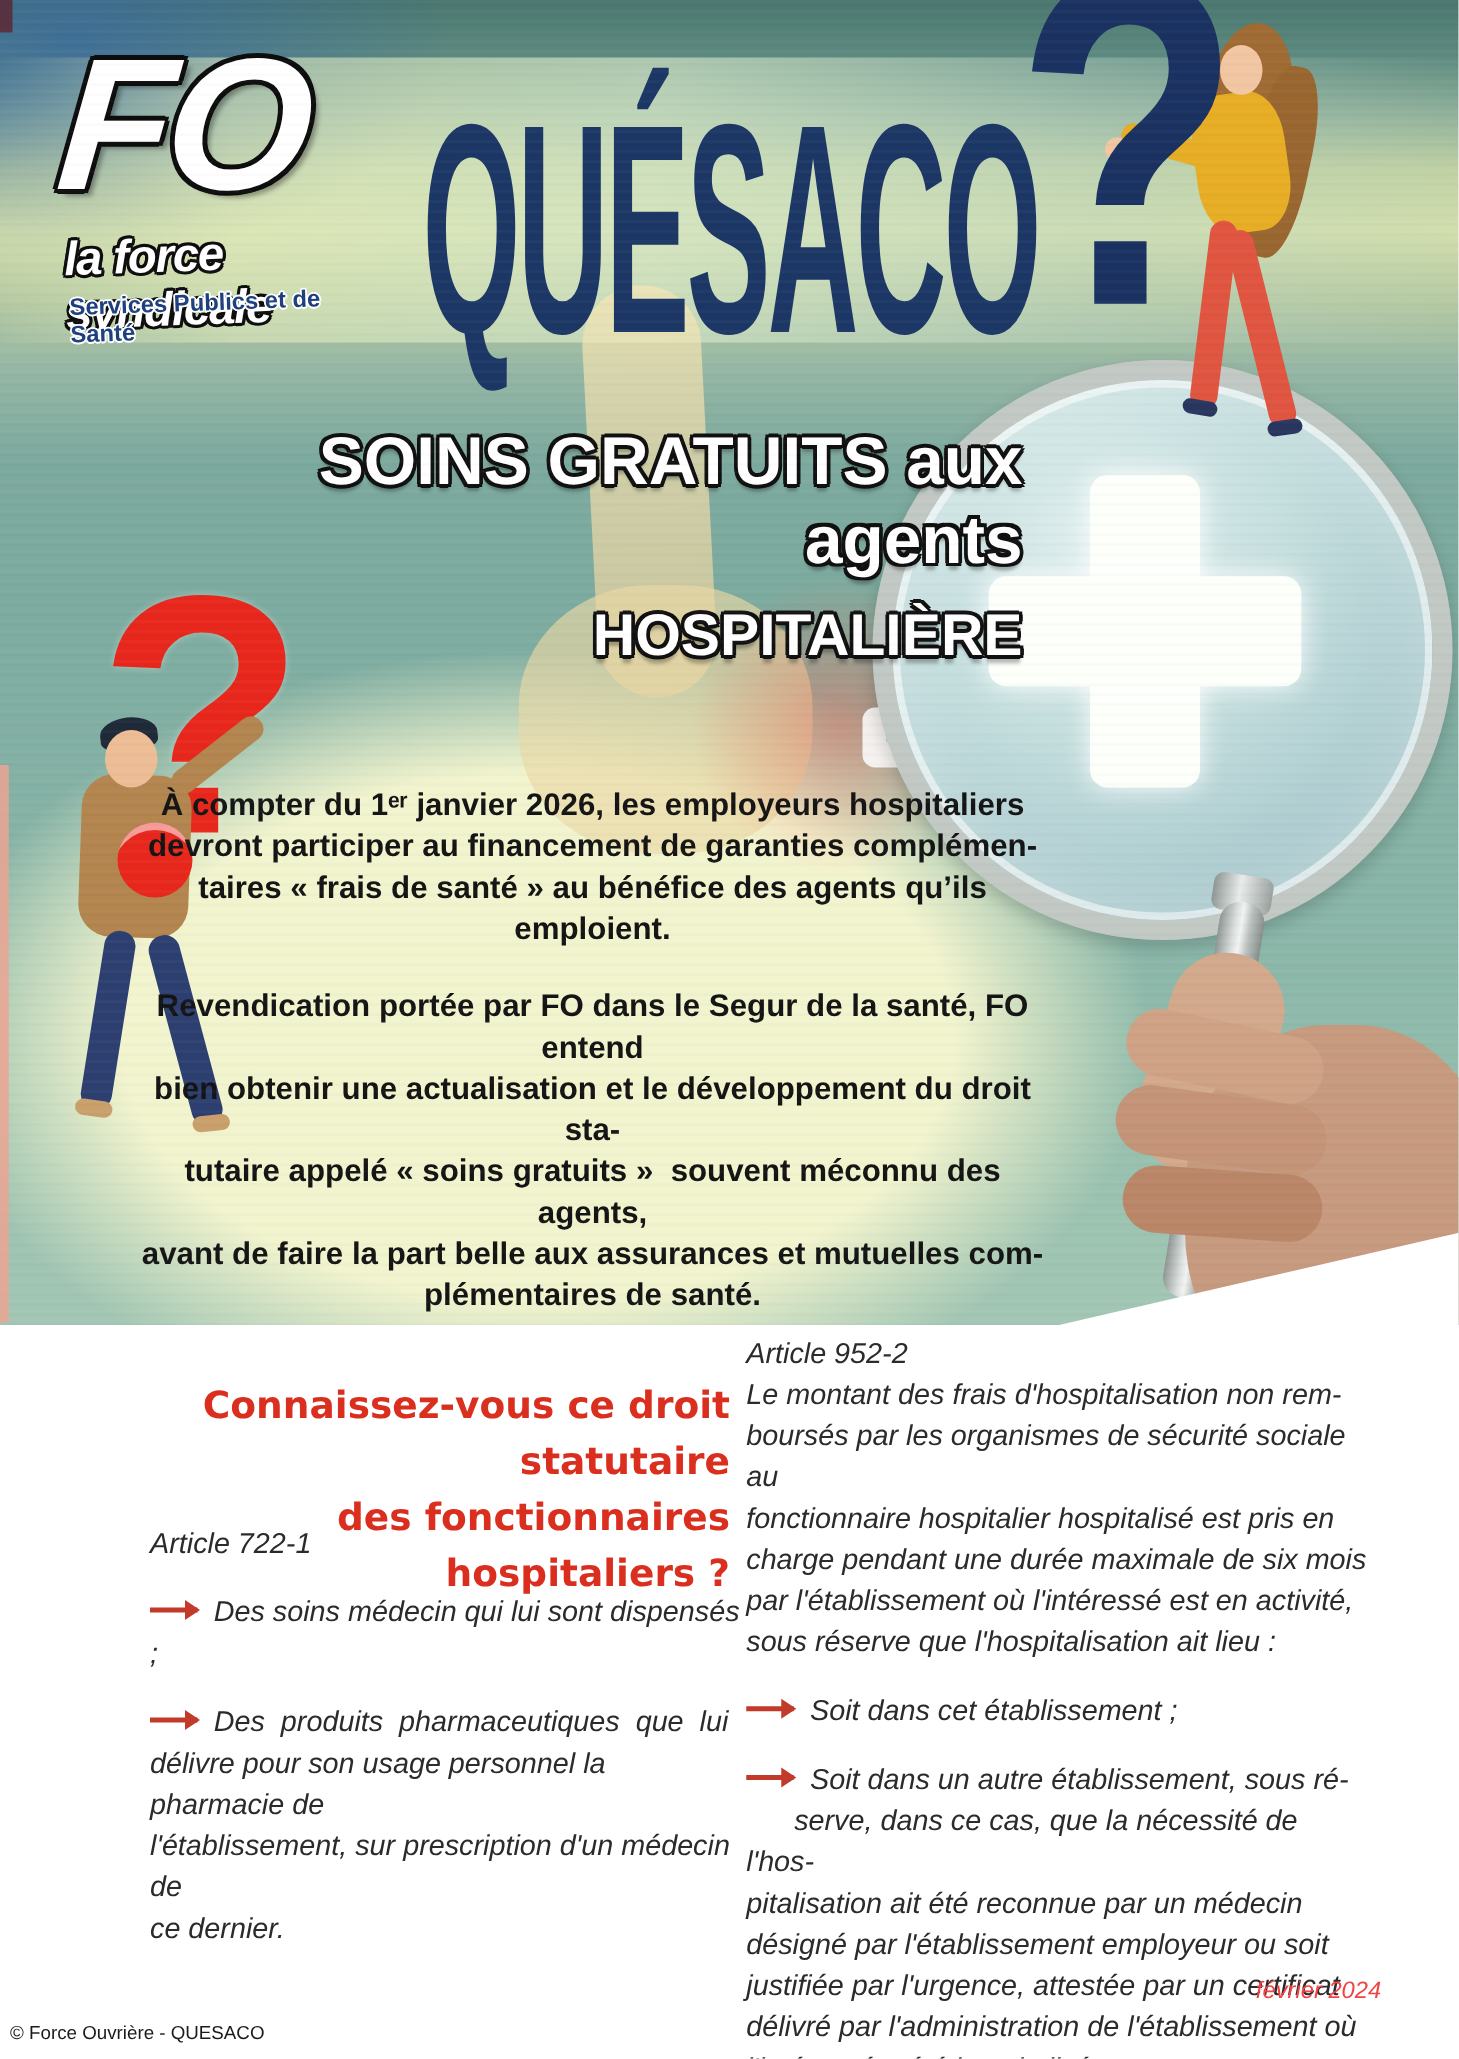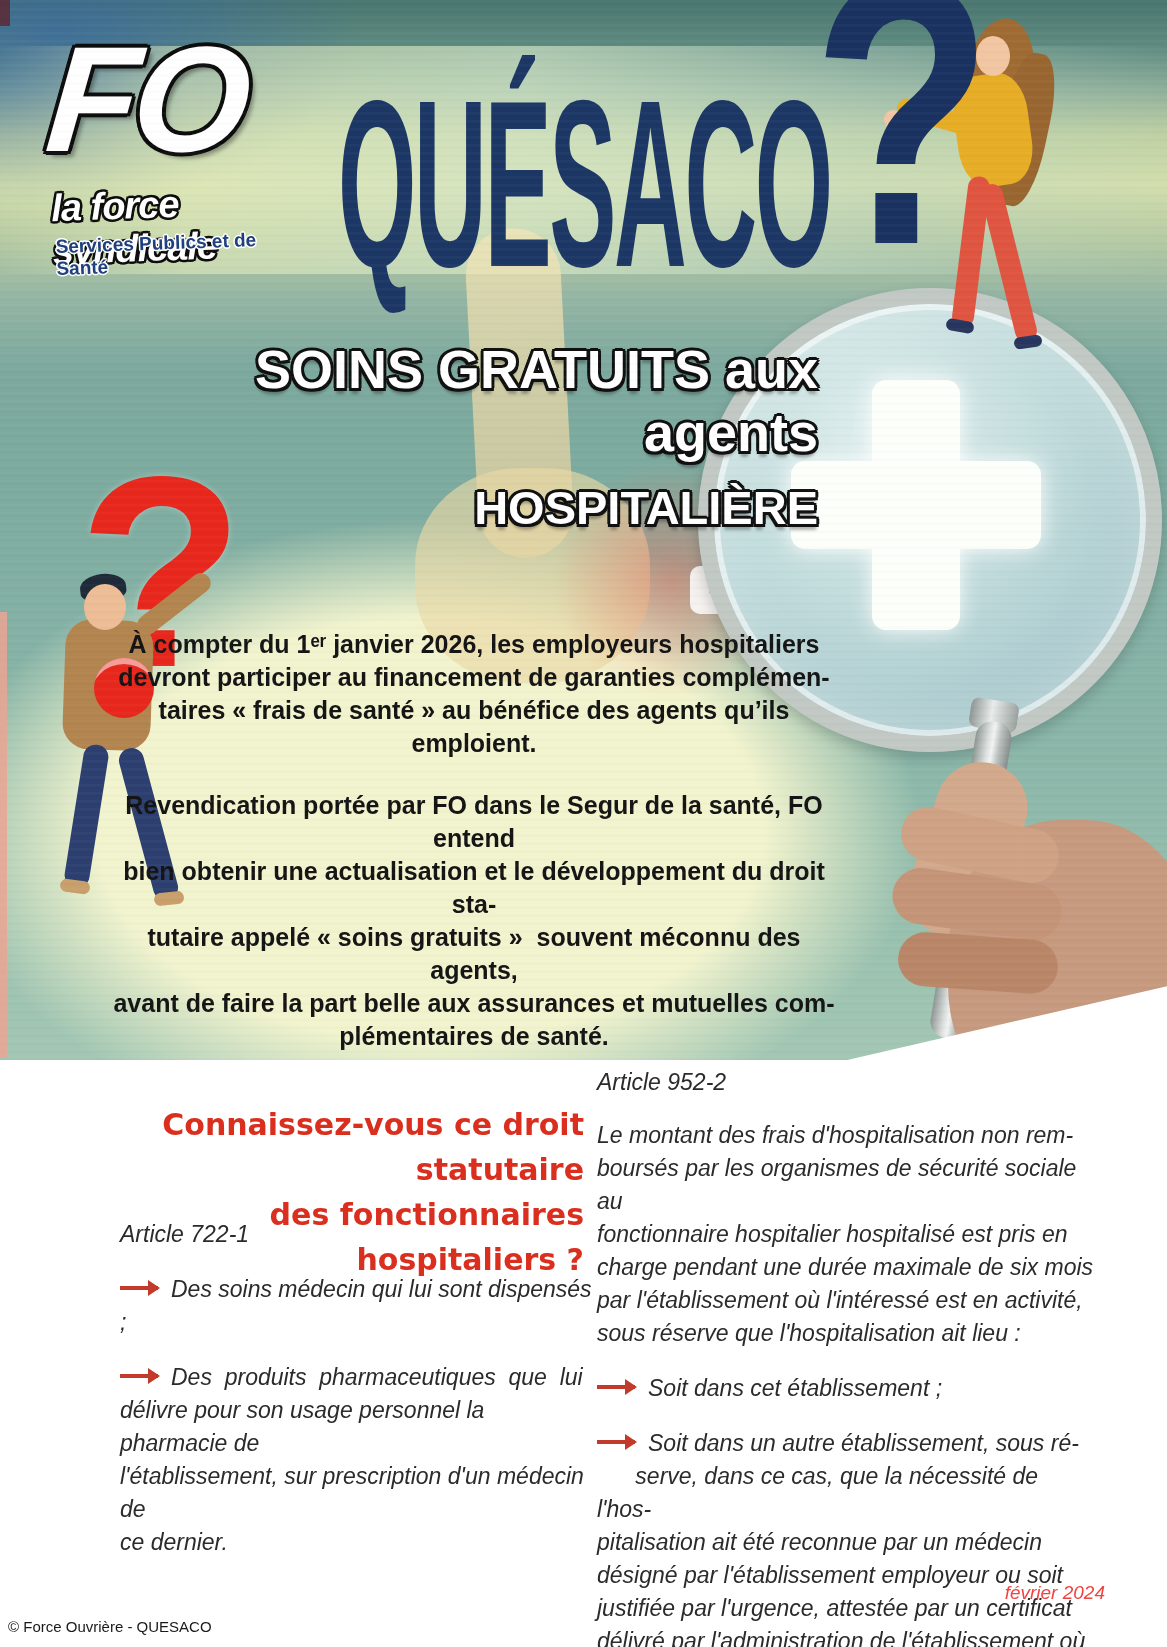--- a/index.html
+++ b/index.html
@@ -120,21 +120,21 @@
 
   .wedge{left:778px;top:1076px;width:520px;height:300px;background:#ffffff;transform:rotate(-13deg);transform-origin:top left;}
 
   
   .left-heading{left:122px;top:1102px;width:462px;text-align:right;color:#da2f1f;font-weight:700;
       font-family:"DejaVu Sans","Liberation Sans",sans-serif;font-size:30px;line-height:45px;white-space:pre-wrap;}
   .col{color:#2b2b2b;font-style:italic;font-size:23px;line-height:33px;}
   .col-left{left:120px;top:1218px;width:474px;}
   .col-right{left:597px;top:1066px;width:500px;}
   .article-label{font-style:italic;}
-  .lines{white-space:pre-wrap;margin-top:20px;}
+  .lines{white-space:pre-wrap;}
   .bullet{margin-top:22px;white-space:pre-wrap;}
   .arrow{display:inline-block;position:relative;width:38px;height:4px;background:#c23b2a;
       margin-right:13px;vertical-align:baseline;transform:translateY(-7px);}
   .arrow::after{content:'';position:absolute;right:-2px;top:-6px;width:0;height:0;
       border-left:12px solid #c23b2a;border-top:8px solid transparent;border-bottom:8px solid transparent;}
 
   
   .copyright{left:8px;top:1618px;font-size:15px;color:#1a1a1a;}
   .date{left:930px;top:1582px;width:175px;text-align:right;font-size:19px;font-style:italic;color:#ef4444;}
 </style>

